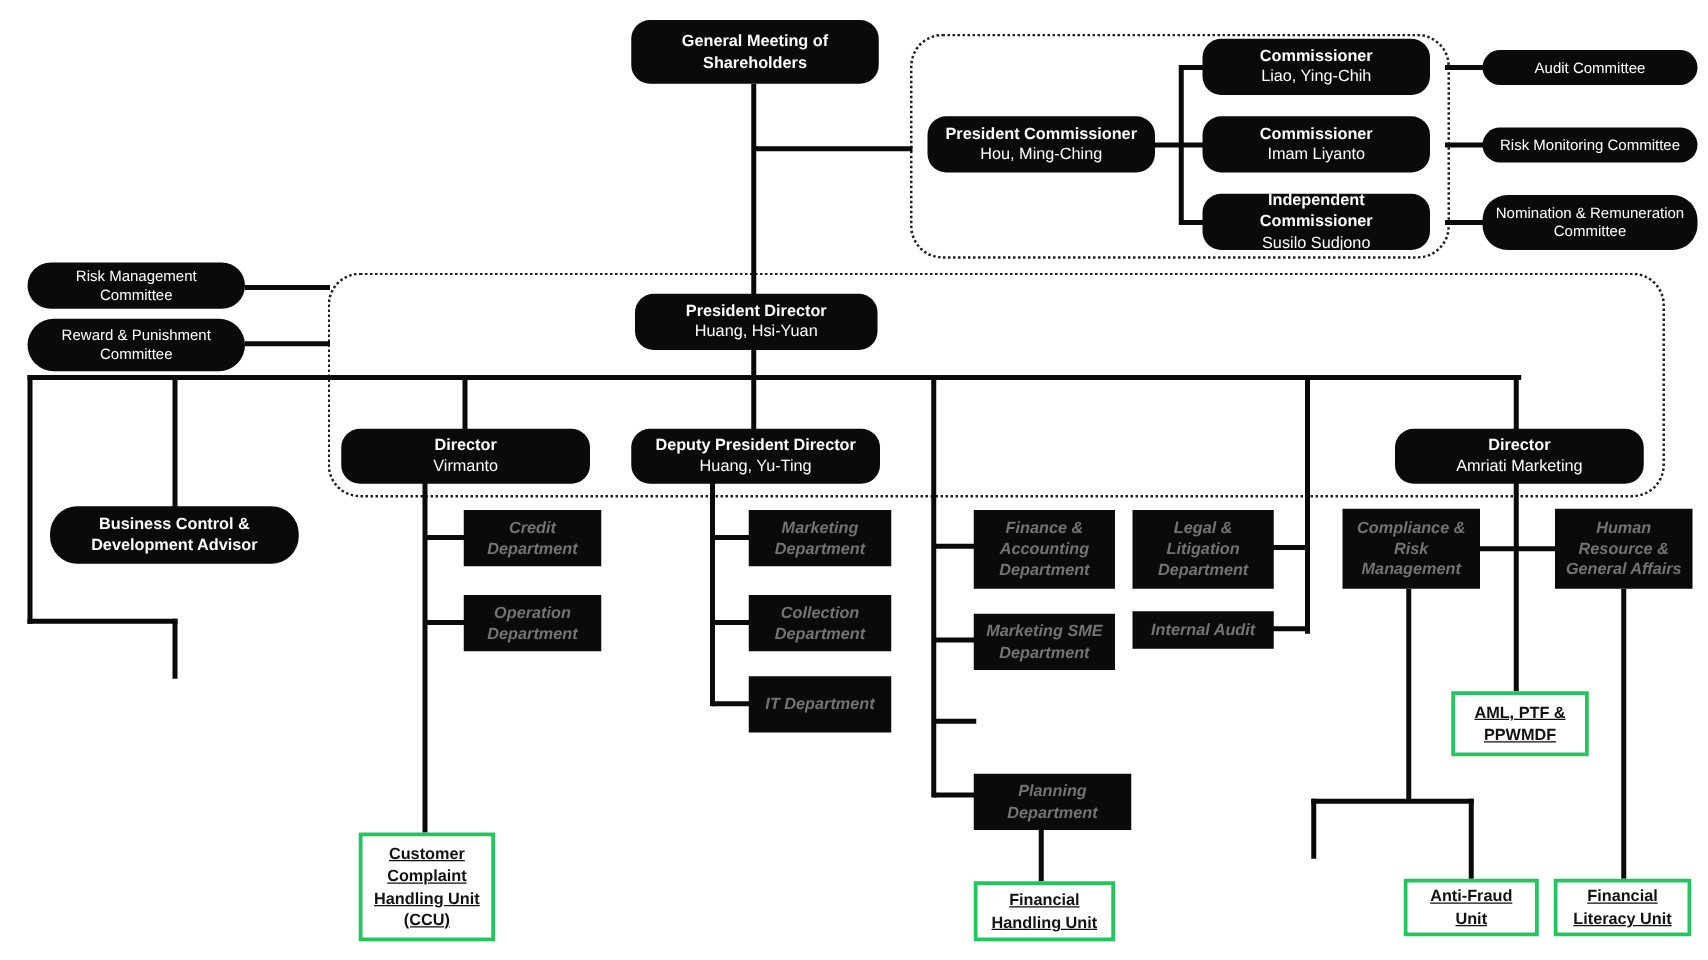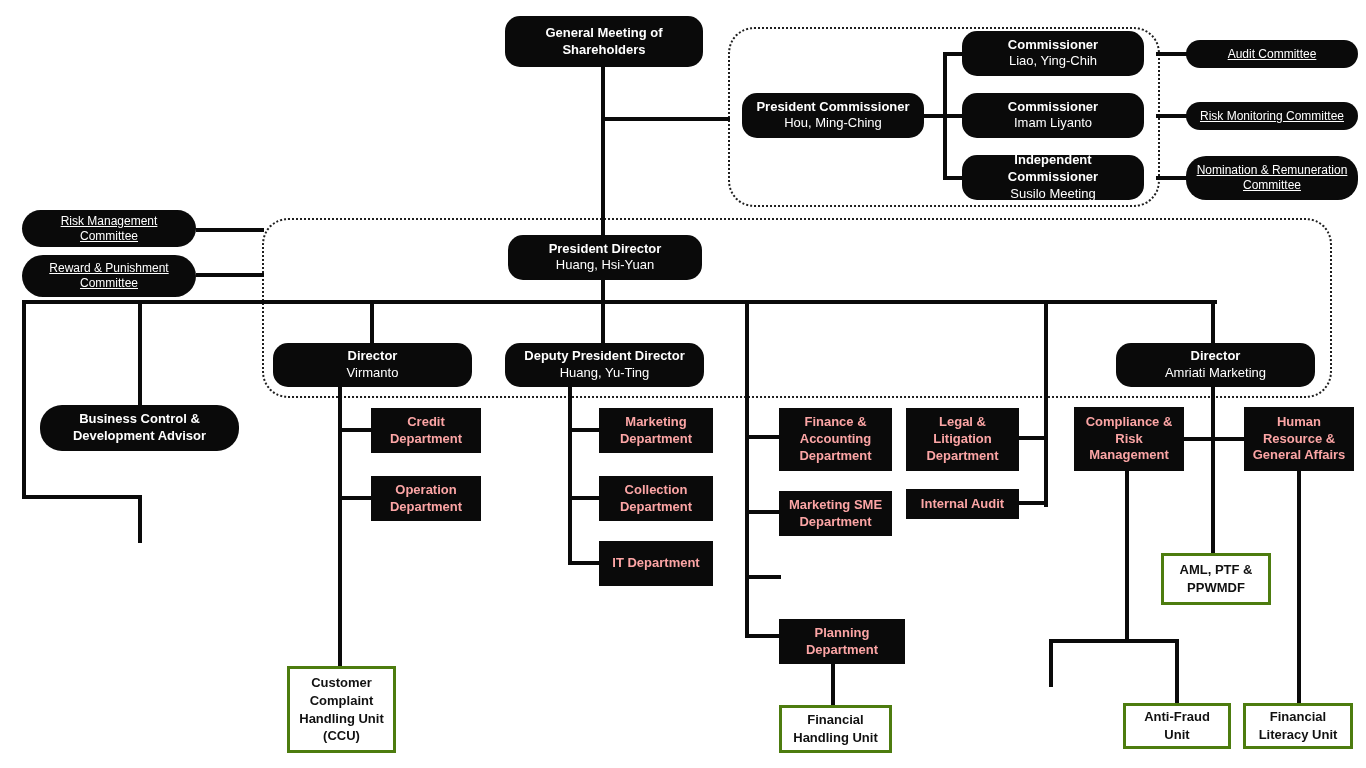--- a/index.html
+++ b/index.html
@@ -7,25 +7,25 @@
     position:relative;width:1366px;height:768px;background:#ffffff;overflow:hidden;
     font-family:"Liberation Sans", sans-serif;-webkit-font-smoothing:antialiased;
   }
   .node{
     position:absolute;display:flex;flex-direction:column;align-items:center;justify-content:center;
     text-align:center;box-sizing:border-box;z-index:3;
   }
   .bbox{background:#0a0a0a;color:#ffffff;border-radius:15px;padding:2px 6px;}
   .pillL{background:#0a0a0a;color:#ffffff;border-radius:19px;padding:2px 8px;}
   .pillR{background:#0a0a0a;color:#ffffff;border-radius:15px;padding:2px 8px;}
-  .dept{background:#0a0a0a;color:#fca5a5;border-radius:0;padding:2px 5px;}
-  .wbox{background:#ffffff;color:#111111;border:3px solid #4d7c0f;border-radius:0;padding:2px 4px;}
+  .dept{background:#0a0a0a;color:#737373;border-radius:0;padding:2px 5px;font-style:italic;}
+  .wbox{background:#ffffff;color:#111111;border:3px solid #22c55e;border-radius:0;padding:2px 4px;text-decoration:underline;}
   .t{font-weight:700;font-size:13px;line-height:1.28;}
   .n{font-weight:400;font-size:13px;line-height:1.3;}
-  .pillL .t,.pillR .t{font-weight:400;font-size:12px;line-height:1.25;text-decoration:underline;}
+  .pillL .t,.pillR .t{font-weight:400;font-size:12px;line-height:1.25;}
   .dept .t{font-weight:700;font-size:13px;line-height:1.3;}
   .wbox .t{font-weight:700;font-size:13px;line-height:1.35;}
   .ln{position:absolute;background:#0a0a0a;z-index:2;}
   .dot{position:absolute;border:2px dotted #1f1f1f;border-radius:26px;background:transparent;z-index:1;box-sizing:border-box;}
 </style>
 </head>
 <body>
 
 <div id="stage">
 
@@ -88,21 +88,21 @@
   <div class="node bbox" style="left:962px;top:31px;width:182px;height:45px">
     <div class="t">Commissioner</div>
     <div class="n">Liao, Ying-Chih</div>
   </div>
   <div class="node bbox" style="left:962px;top:93px;width:182px;height:45px">
     <div class="t">Commissioner</div>
     <div class="n">Imam Liyanto</div>
   </div>
   <div class="node bbox" style="left:962px;top:155px;width:182px;height:45px">
     <div class="t">Independent Commissioner</div>
-    <div class="n">Susilo Meeting</div>
+    <div class="n">Susilo Sudjono</div>
   </div>
 
   <div class="node pillR" style="left:1186px;top:40px;width:172px;height:28px">
     <div class="t">Audit Committee</div>
   </div>
   <div class="node pillR" style="left:1186px;top:102px;width:172px;height:28px">
     <div class="t">Risk Monitoring Committee</div>
   </div>
   <div class="node pillR" style="left:1186px;top:156px;width:172px;height:44px;border-radius:20px">
     <div class="t">Nomination &amp; Remuneration Committee</div>

